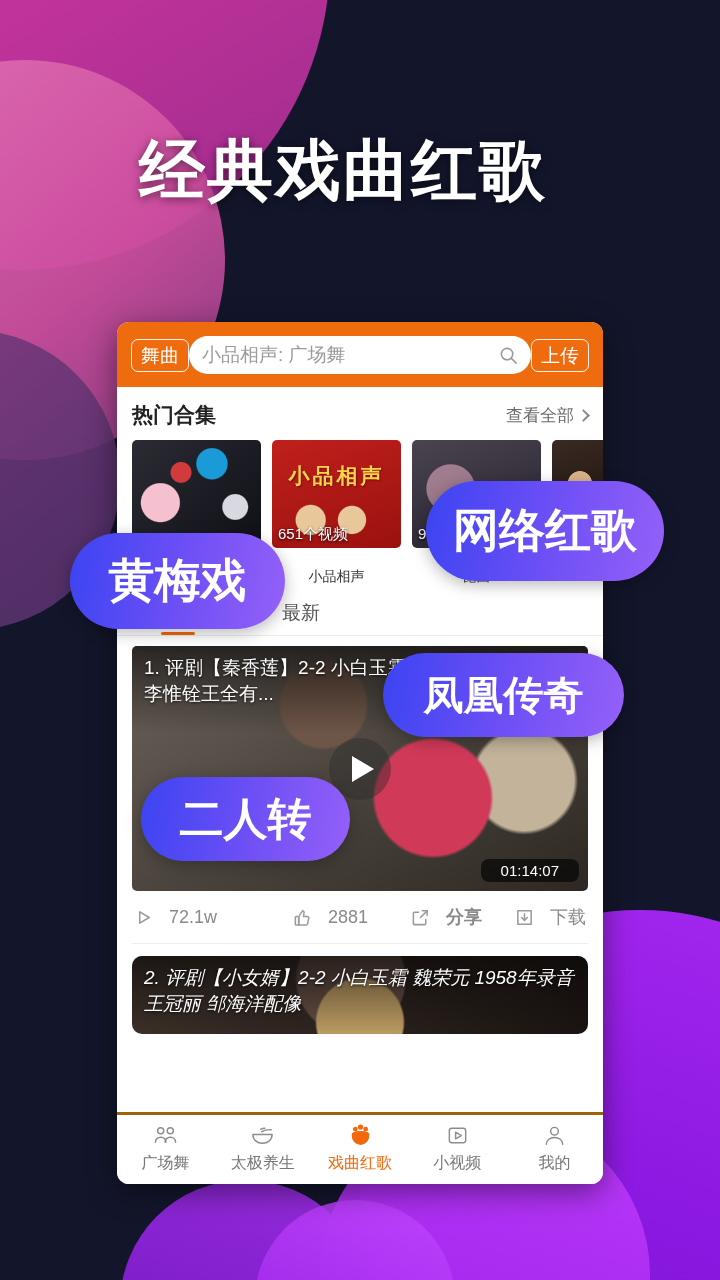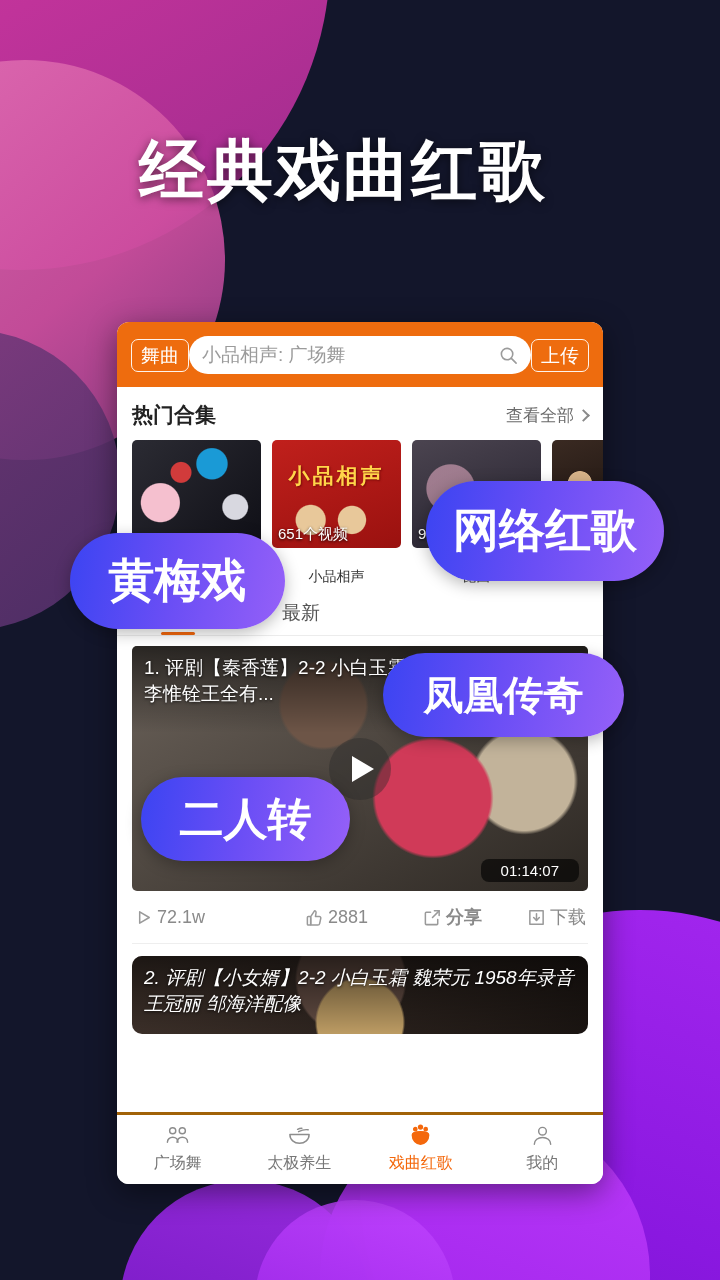--- a/index.html
+++ b/index.html
@@ -148,21 +148,21 @@
   }
   .play-tri { width:0; height:0; border-left:22px solid #fff;
     border-top:13px solid transparent; border-bottom:13px solid transparent;
     margin-left:6px; }
   .dur {
     position:absolute; right:9px; bottom:9px; background:rgba(0,0,0,.62);
     color:#fff; font-size:15px; padding:3px 20px; border-radius:8px;
   }
   .vstats { display:flex; align-items:center; padding:14px 2px 14px 2px;
             border-bottom:1px solid #eee; }
-  .stat { display:flex; align-items:center; gap:4px; font-size:18px; color:#8a8a8a;text-align:center; }
+  .stat { display:flex; align-items:center; gap:16px; font-size:18px; color:#8a8a8a;text-align:center; }
   .stat.plays { flex:1; }
   .stat.likes { width:118px; }
   .stat.share { width:104px;font-weight:bold; }
   .ico { width:19px; height:19px; flex:none; }
   .ico path, .ico polygon, .ico line, .ico rect {
     fill:none; stroke:#9a9a9a; stroke-width:1.6;
     stroke-linecap:round; stroke-linejoin:round; }
 
   .vcard2 { margin-top:12px; border-radius:10px; overflow:hidden; position:relative;font-style:italic; }
   .vthumb2 { height:78px; position:relative;
@@ -339,20 +339,27 @@
       <svg class="nico" viewBox="0 0 28 26">
         <circle cx="14" cy="3.2" r="2"></circle>
           <circle cx="8.6" cy="5.4" r="1.7"></circle>
         <circle cx="19.4" cy="5.4" r="1.7"></circle>
         <path d="M5.5 11.5c0-3 3.8-3.6 8.5-3.6s8.5.6 8.5 3.6c0 5.5-3.8 9.5-8.5 9.5s-8.5-4-8.5-9.5z"></path>
       </svg>
       <span class="bnav-label">戏曲红歌</span>
     </div>
     <div class="bnav-item">
       <svg class="nico" viewBox="0 0 28 26">
+        <rect x="5.5" y="4.5" width="17" height="15" rx="2.5"></rect>
+        <polygon points="12,8.5 18,12 12,15.5"></polygon>
+      </svg>
+      <span class="bnav-label">小视频</span>
+    </div>
+    <div class="bnav-item">
+      <svg class="nico" viewBox="0 0 28 26">
         <circle cx="14" cy="7.5" r="4"></circle>
         <path d="M5.5 21c0-4.3 3.8-7 8.5-7s8.5 2.7 8.5 7"></path>
       </svg>
       <span class="bnav-label">我的</span>
     </div>
   </div>
 
 </div>
 
 <div class="bubble b-huangmei">黄梅戏</div>

